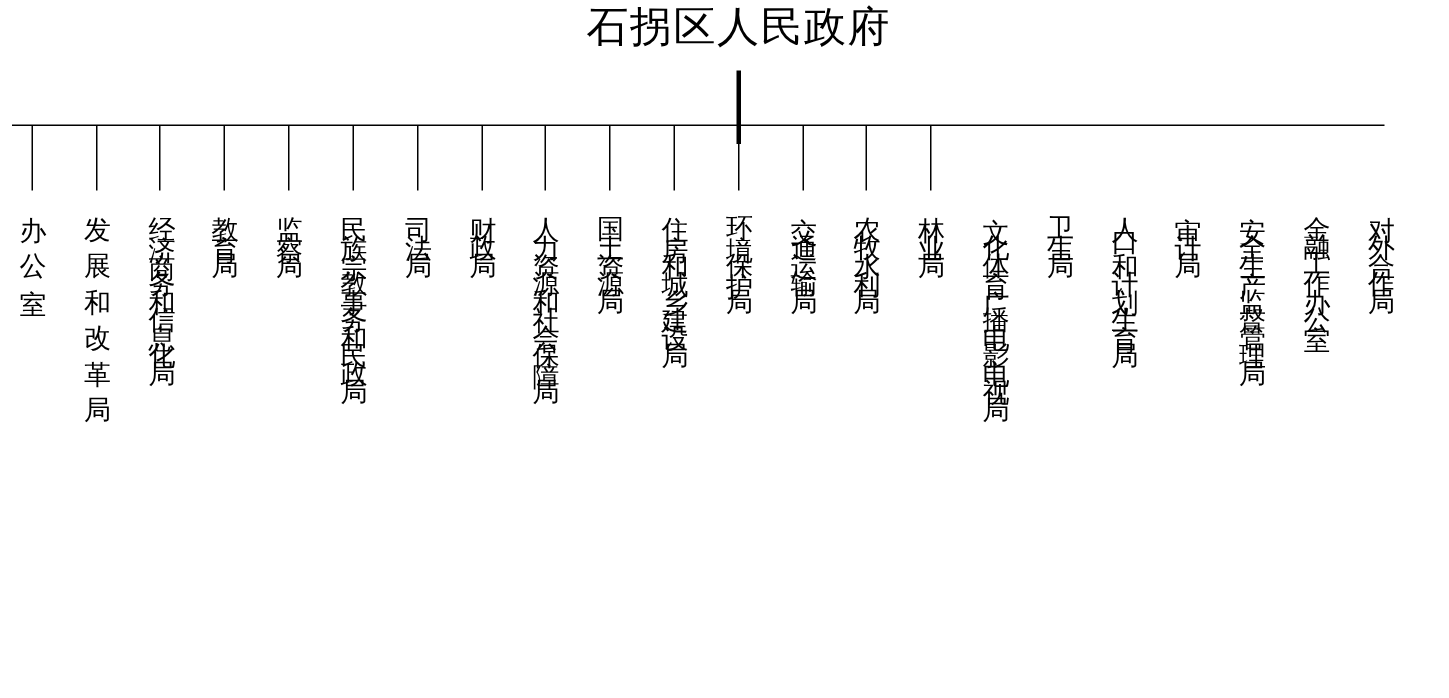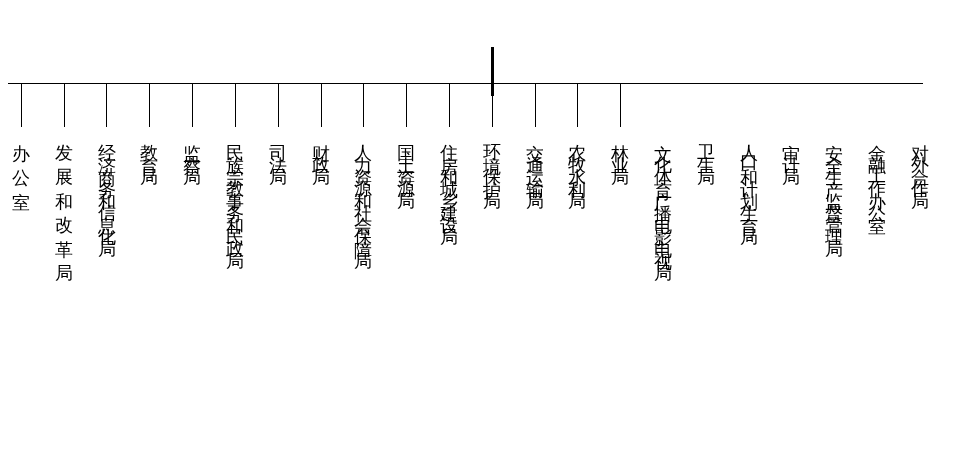--- a/index.html
+++ b/index.html
@@ -58,20 +58,21 @@
   }
   .dept.loose {
     letter-spacing: 24px; 
   }
 </style>
 </head>
 <body>
 
 <div class="canvas">
 
+  <div class="chart-title">石拐区人民政府</div>
 
   <div class="trunk"></div>
   <div class="hline"></div>
 
   <div class="tick" style="left:21px"></div>
   <div class="tick" style="left:64px"></div>
   <div class="tick" style="left:106px"></div>
   <div class="tick" style="left:149px"></div>
   <div class="tick" style="left:192px"></div>
   <div class="tick" style="left:235px"></div>

